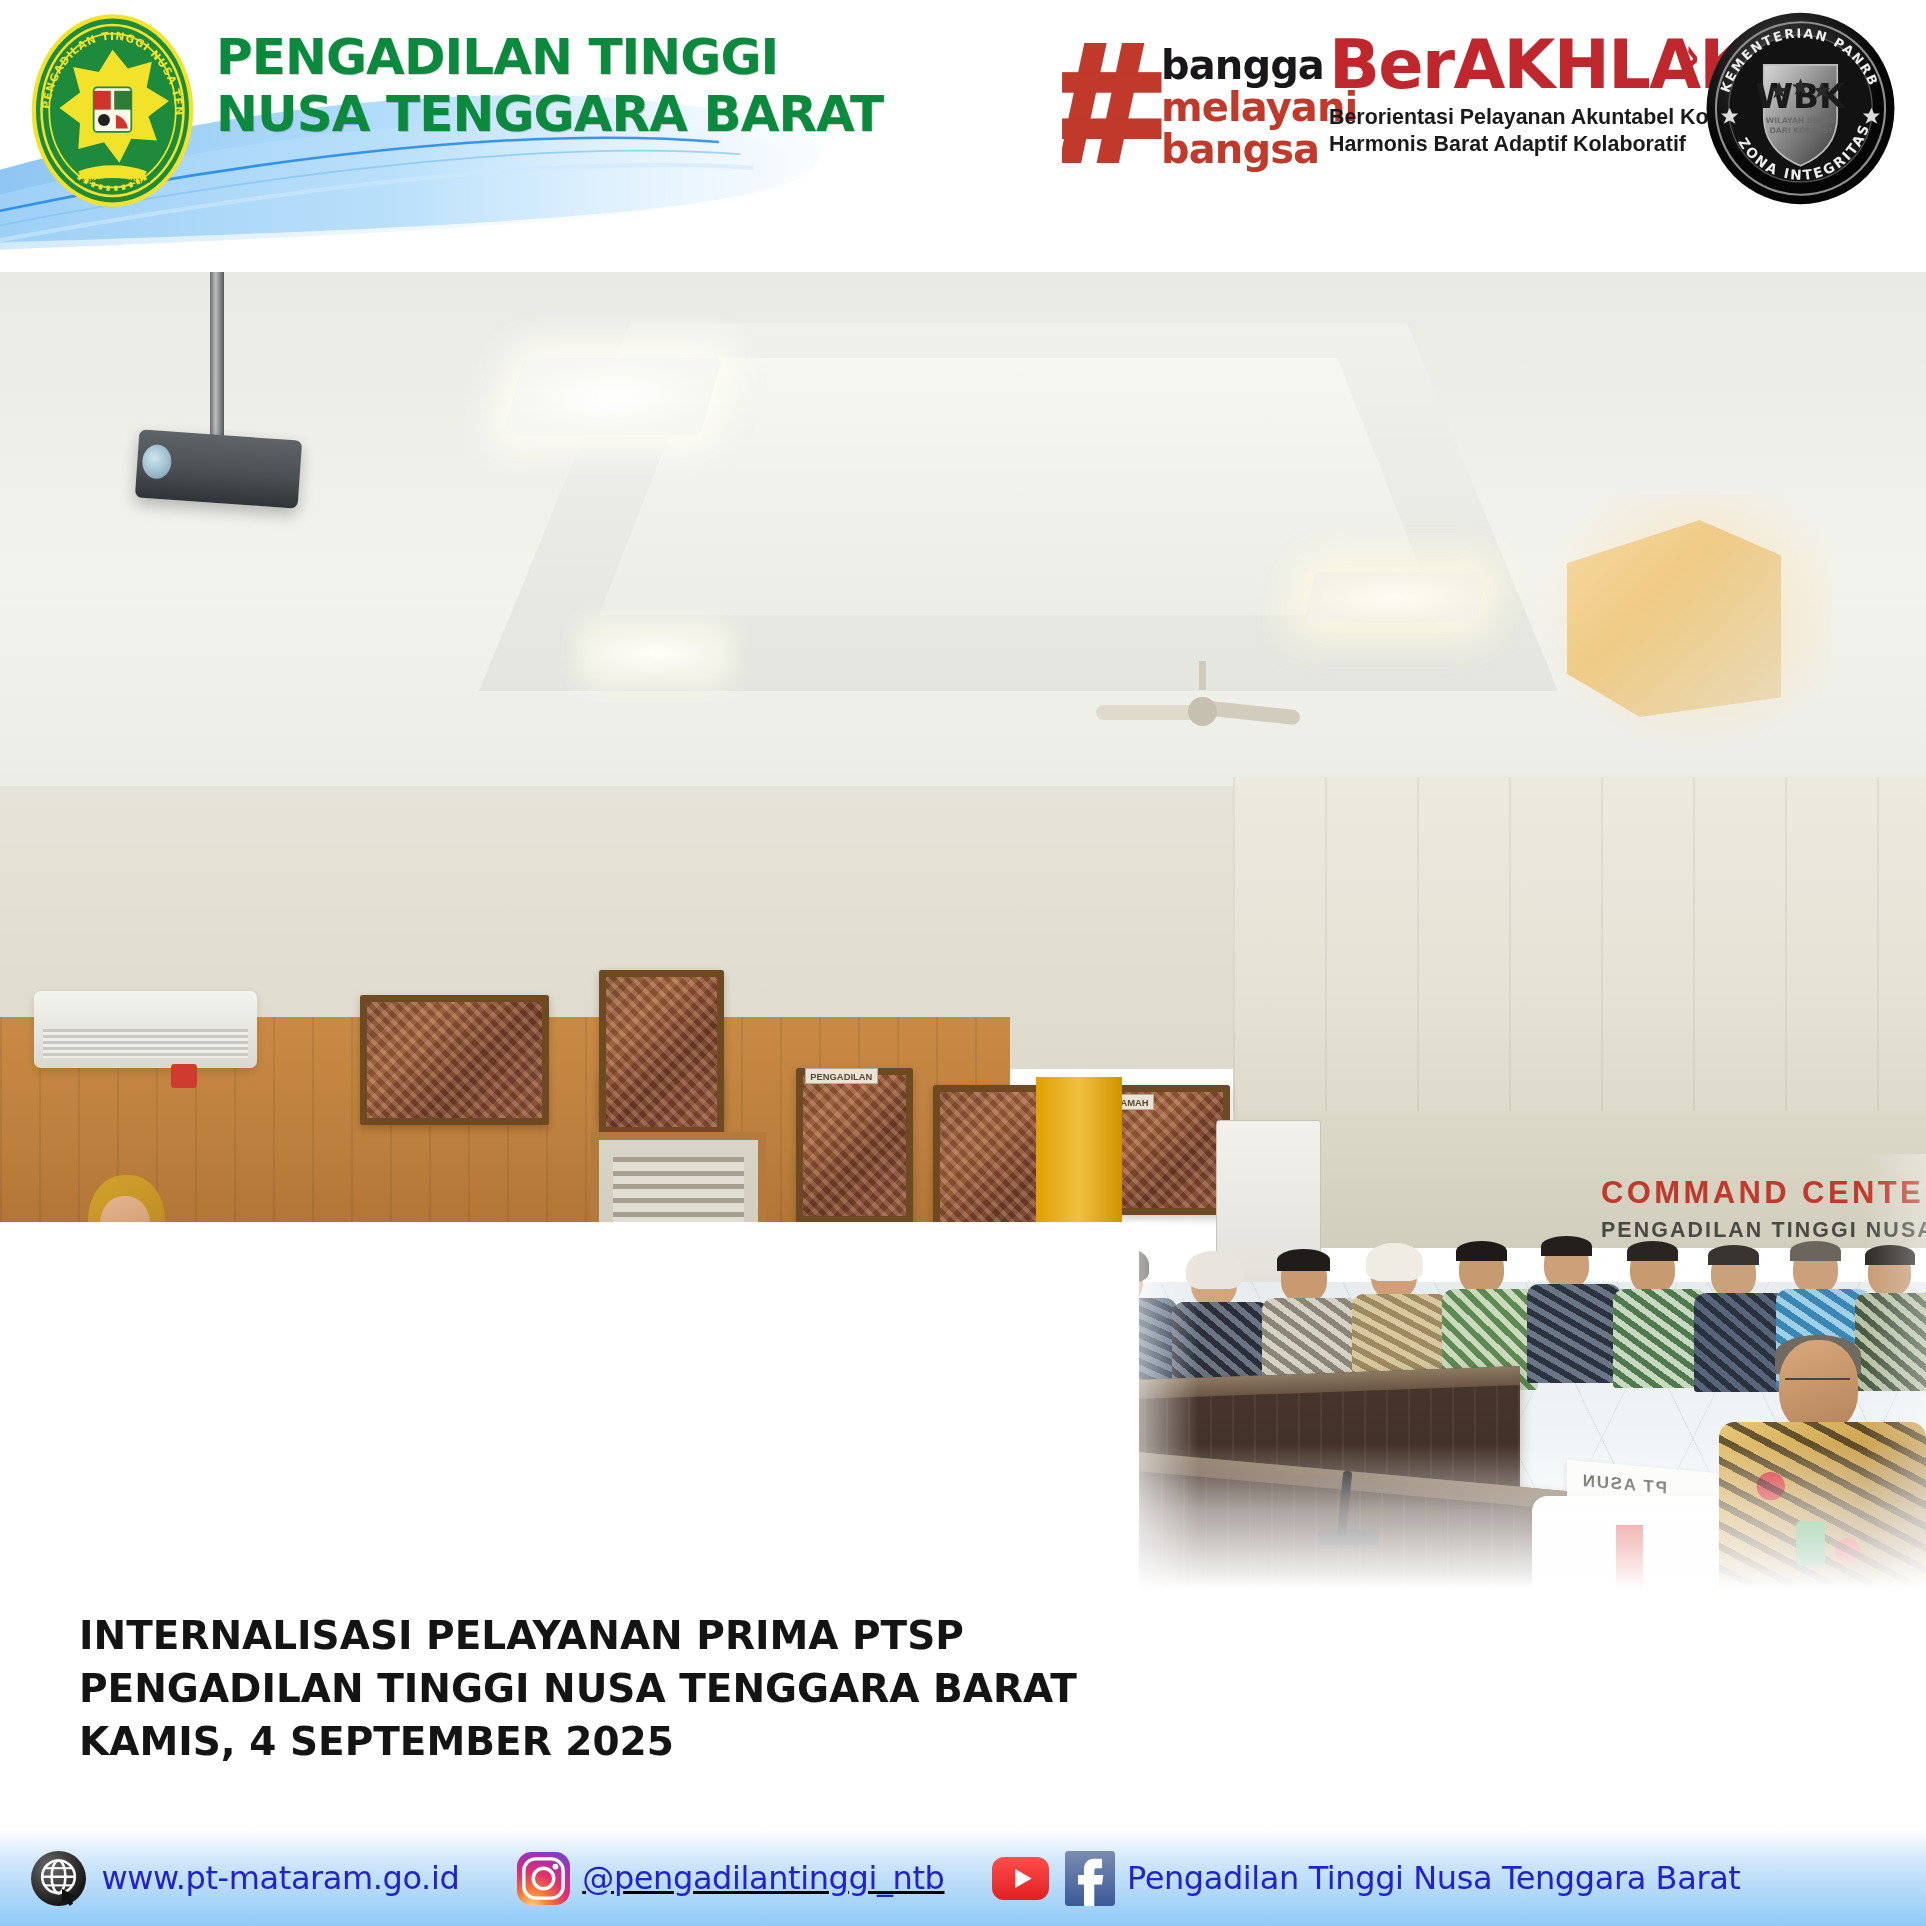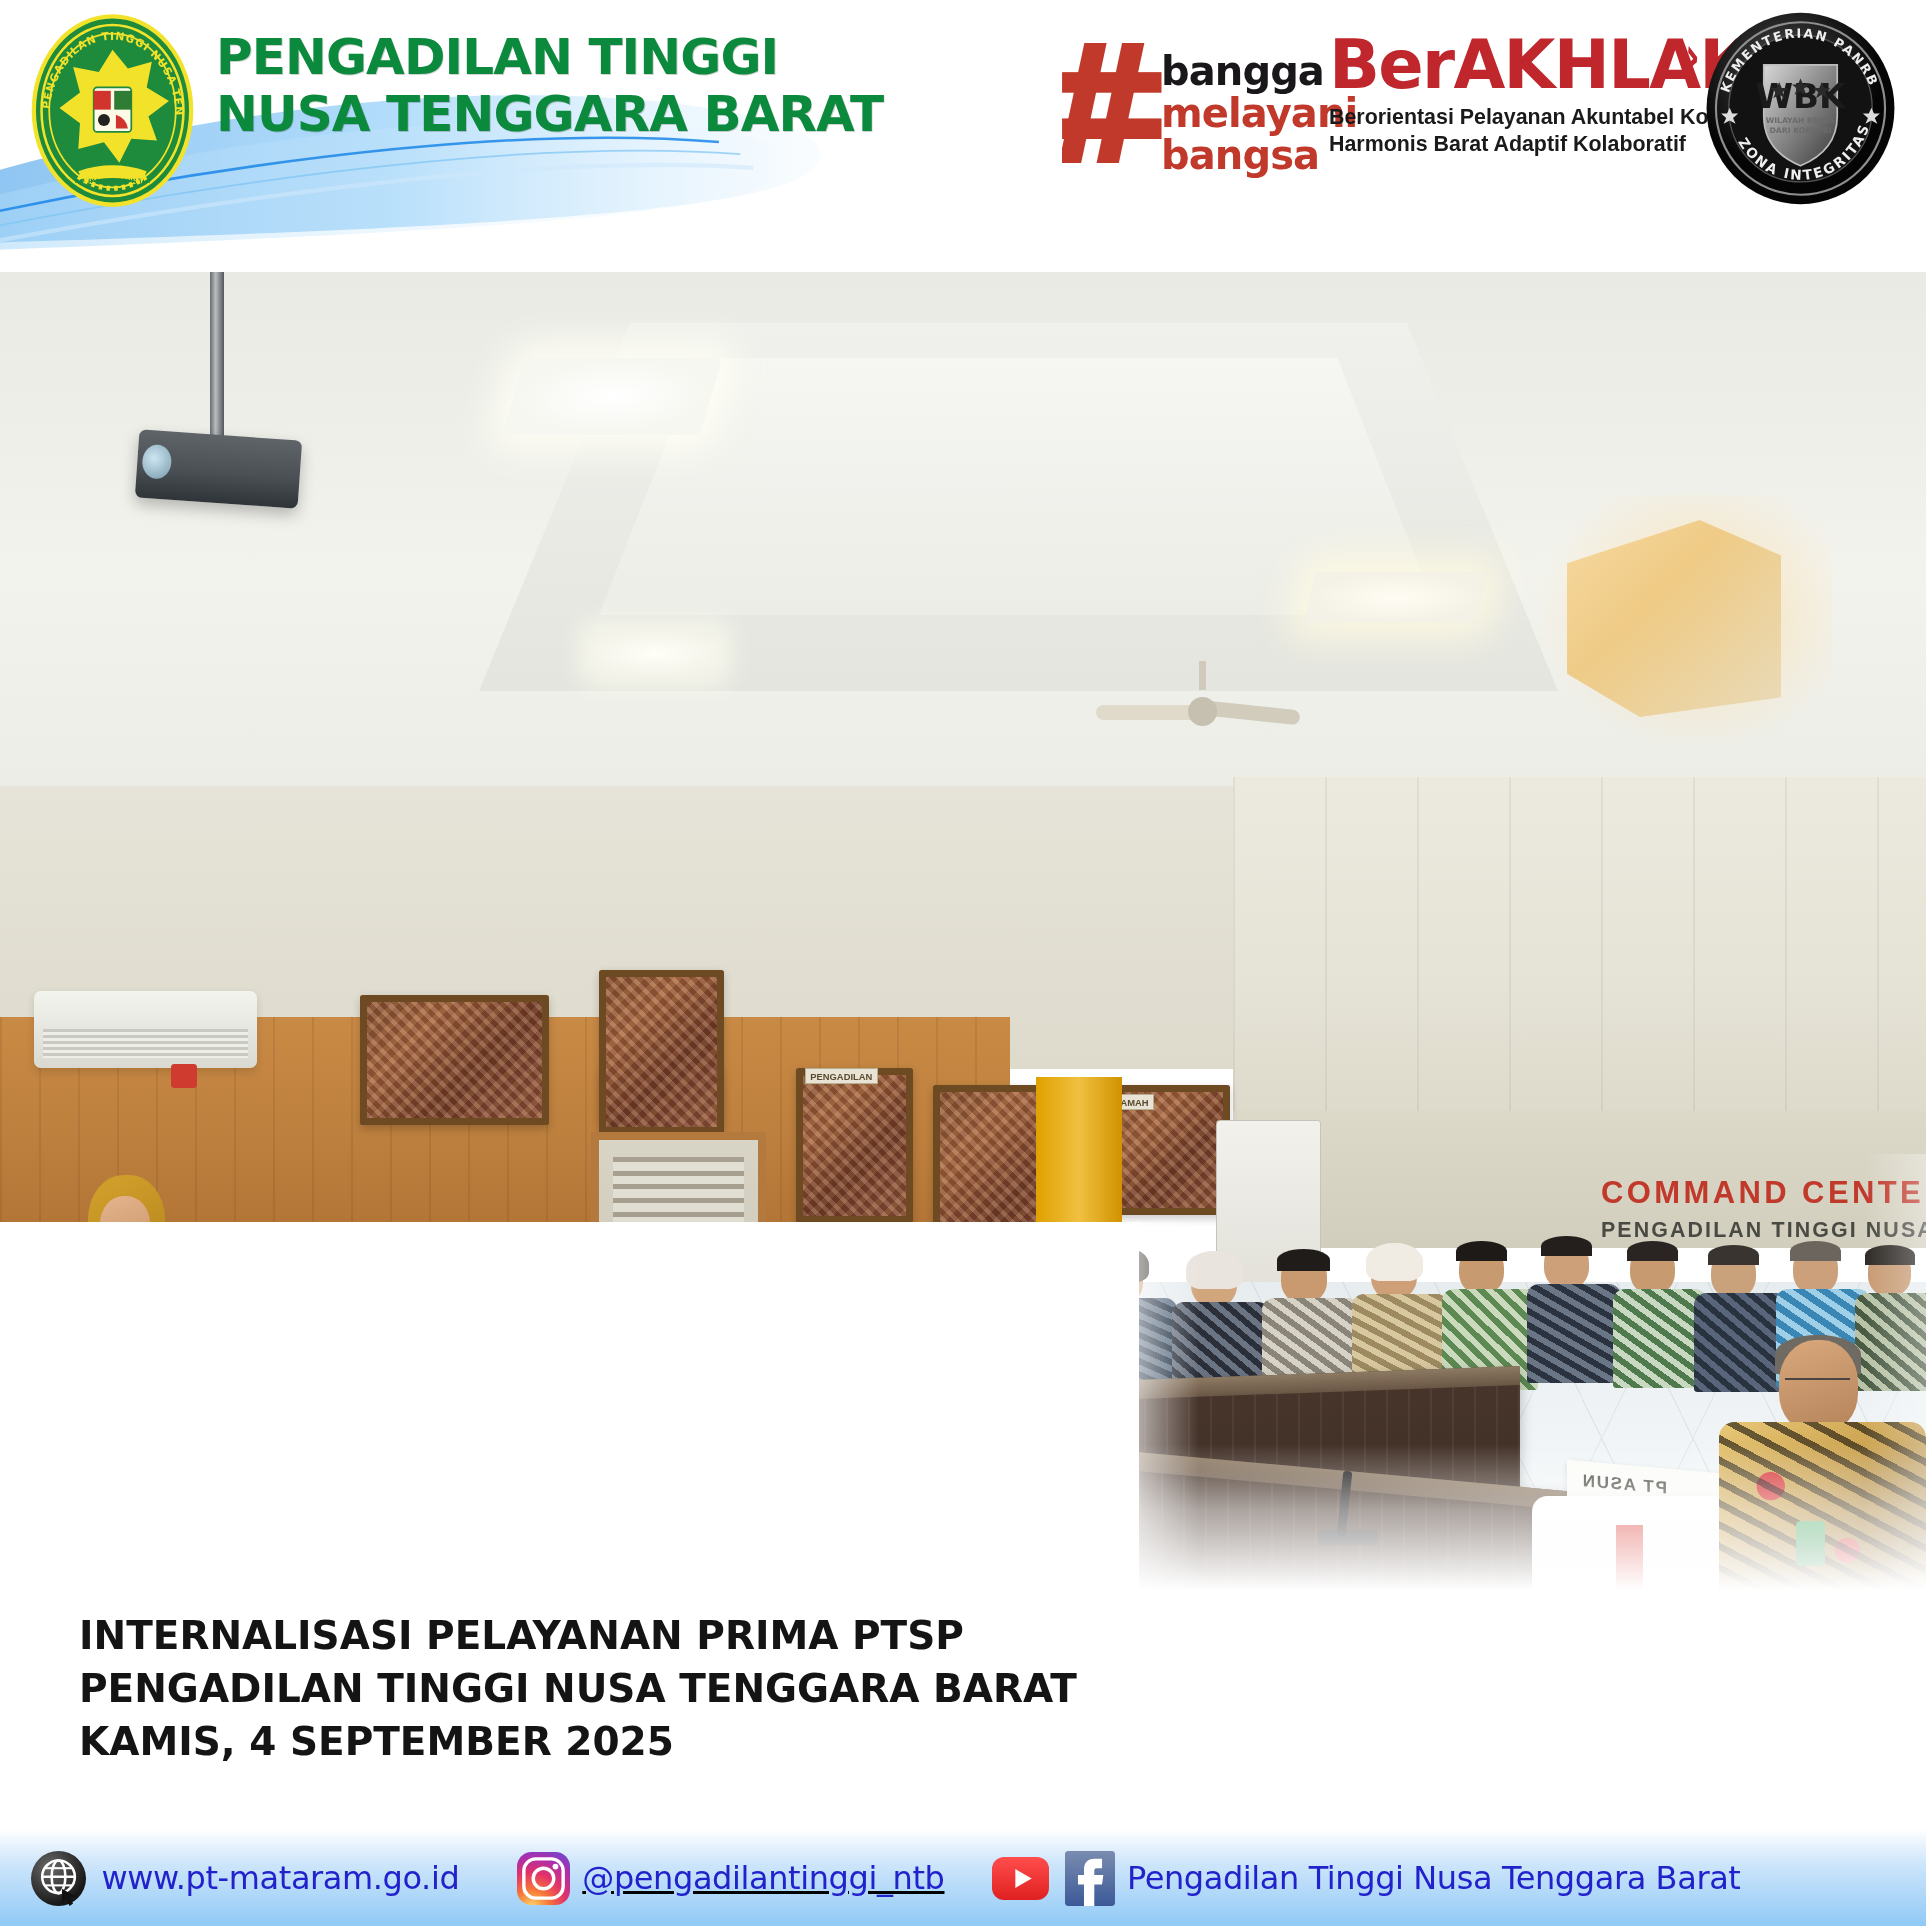--- a/index.html
+++ b/index.html
@@ -20,21 +20,21 @@
   .court-title .ln{
     font-family:"DejaVu Sans", sans-serif;
     font-weight:bold;font-size:50px;line-height:57px;
     color:#0b8a3d;letter-spacing:-0.9px;
     text-shadow:0.9px 0.9px 0 rgba(0,0,0,.18);
     white-space:nowrap;
   }
   
   .bmb{position:absolute;left:1062px;top:24px;width:257px;height:154px;}
   .bmb-hash{position:absolute;left:0;top:19px;width:103px;height:120px;}
-  .bmb-words{position:absolute;left:99px;top:26px;}
+  .bmb-words{position:absolute;left:99px;top:20px;}
   .bmb-words div{
     font-family:"DejaVu Sans", sans-serif;font-weight:bold;
     font-size:40px;line-height:42px;letter-spacing:-0.9px;
   }
   .w-bangga{color:#19171a;}
   .w-melayani{color:#c0392b;}
   .w-bangsa{color:#c0392b;}
 
   
   .akhlak{position:absolute;left:1329px;top:31px;width:368px;}

